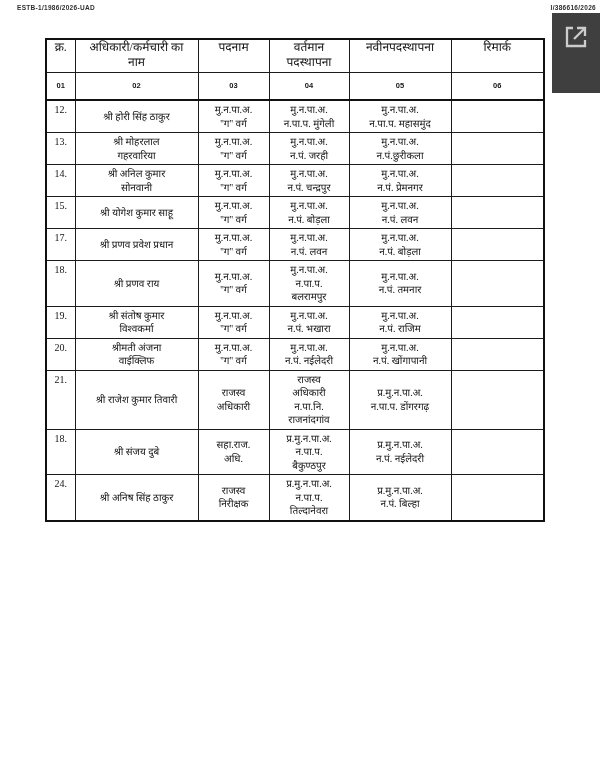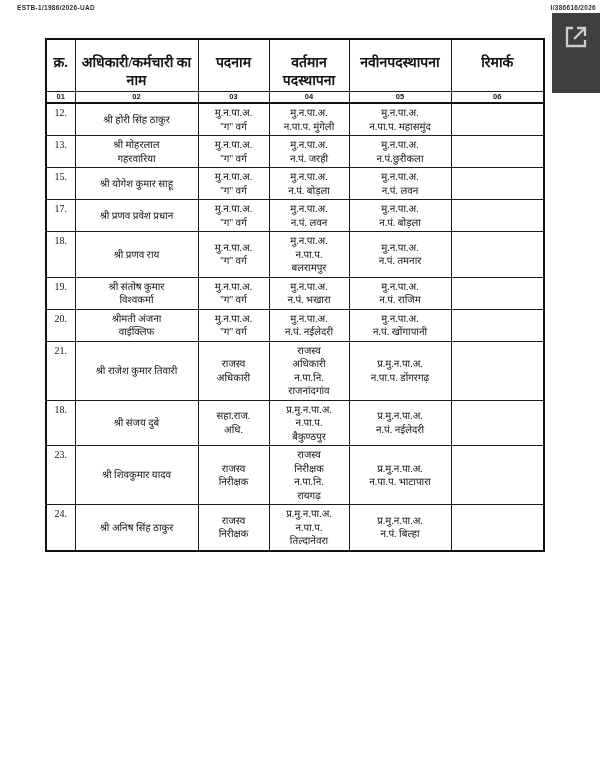--- a/index.html
+++ b/index.html
@@ -30,27 +30,27 @@
   }
   table.doc th, table.doc td {
     border:1px solid #1c1c1c;
     padding:2px 1px;
     white-space:pre-line;
     text-align:center;
     font-size:10px; line-height:1.35;
     overflow:hidden;
   }
   tr.head th {
-    font-size:14px; font-weight:bold; line-height:1.25;
-    vertical-align:top; padding-top:14px;
+    font-size:12px; font-weight:normal; line-height:1.25;
+    vertical-align:top; padding-top:0;
   }
   tr.colnums th {
     font-family:"Liberation Sans","DejaVu Sans",sans-serif;
     font-size:7.5px; font-weight:bold;
-    border-bottom:2px solid #111111; padding:0 0;
+    border-bottom:2px solid #111111; padding:8px 0;
   }
   td.sn {
     vertical-align:top; text-align:left; padding-left:3px;
     font-size:9px;
   }
   td.val   { vertical-align:middle; font-size:10px; }
   td.name  { vertical-align:middle; font-size:10.5px;font-family:Liberation Serif, serif; }
   td.blank { vertical-align:middle; }
 </style>
 </head>
@@ -115,20 +115,32 @@
 गहरवारिया</td>
     <td class="val">मु.न.पा.अ.
 ''ग'' वर्ग</td>
     <td class="val">मु.न.पा.अ.
 न.पं. जरही</td>
     <td class="val">मु.न.पा.अ.
 न.पं.छुरीकला</td>
     <td class="blank"></td>
   </tr>
   <tr>
+    <td class="sn">14.</td>
+    <td class="name">श्री अनिल कुमार
+सोनवानी</td>
+    <td class="val">मु.न.पा.अ.
+''ग'' वर्ग</td>
+    <td class="val">मु.न.पा.अ.
+न.पं. चन्द्रपुर</td>
+    <td class="val">मु.न.पा.अ.
+न.पं. प्रेमनगर</td>
+    <td class="blank"></td>
+  </tr>
+  <tr>
     <td class="sn">15.</td>
     <td class="name">श्री योगेश कुमार साहू</td>
     <td class="val">मु.न.पा.अ.
 ''ग'' वर्ग</td>
     <td class="val">मु.न.पा.अ.
 न.पं. बोड़ला</td>
     <td class="val">मु.न.पा.अ.
 न.पं. लवन</td>
     <td class="blank"></td>
   </tr>
@@ -198,33 +210,20 @@
     <td class="val">सहा.राज.
 अधि.</td>
     <td class="val">प्र.मु.न.पा.अ.
 न.पा.प.
 बैकुण्ठपुर</td>
     <td class="val">प्र.मु.न.पा.अ.
 न.पं. नईलेदरी</td>
     <td class="blank"></td>
   </tr>
   <tr>
-    <td class="sn">23.</td>
-    <td class="name">श्री शिवकुमार यादव</td>
-    <td class="val">राजस्व
-निरीक्षक</td>
-    <td class="val">राजस्व
-निरीक्षक
-न.पा.नि.
-रायगढ़</td>
-    <td class="val">प्र.मु.न.पा.अ.
-न.पा.प. भाटापारा</td>
-    <td class="blank"></td>
-  </tr>
-  <tr>
     <td class="sn">24.</td>
     <td class="name">श्री अनिष सिंह ठाकुर</td>
     <td class="val">राजस्व
 निरीक्षक</td>
     <td class="val">प्र.मु.न.पा.अ.
 न.पा.प.
 तिल्दानेवरा</td>
     <td class="val">प्र.मु.न.पा.अ.
 न.पं. बिल्हा</td>
     <td class="blank"></td>

